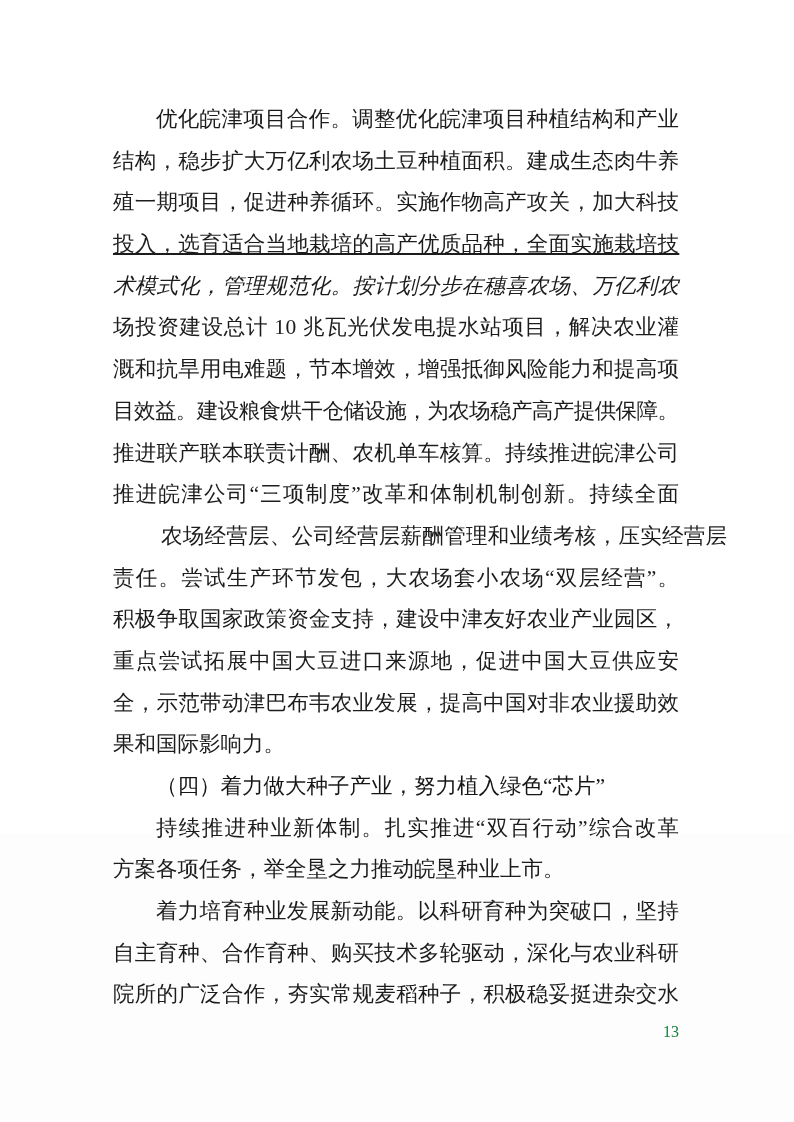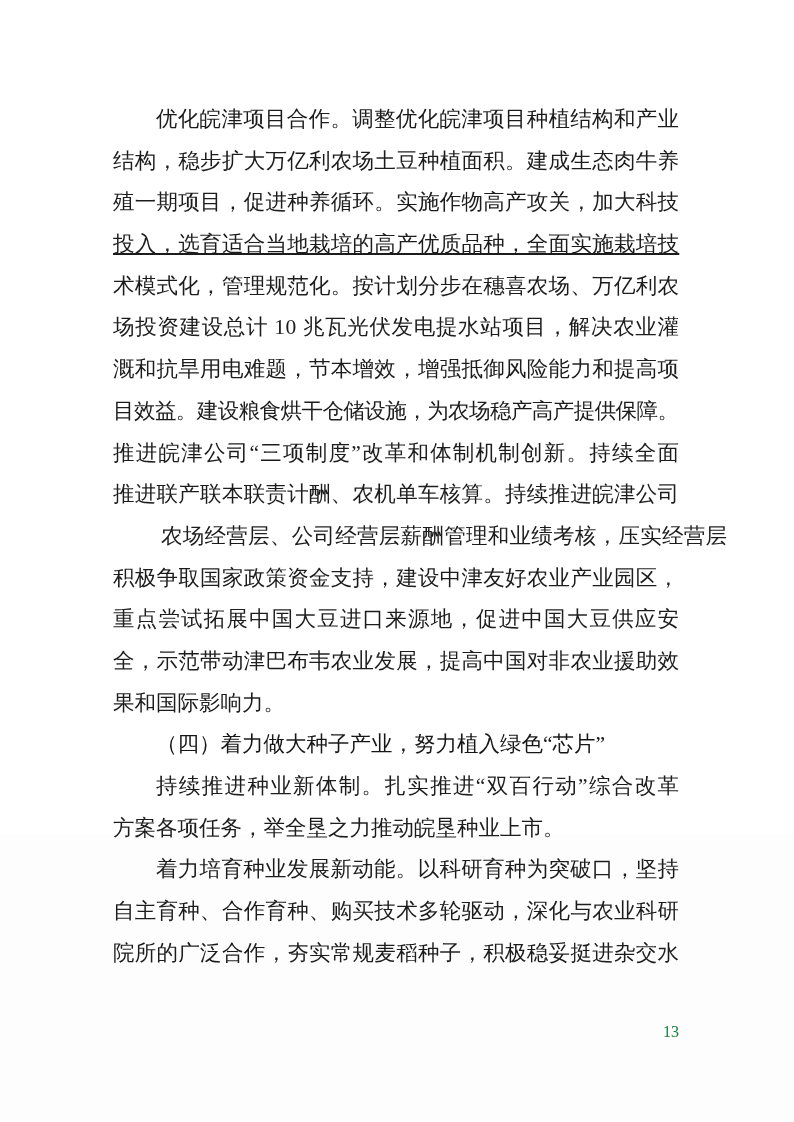--- a/index.html
+++ b/index.html
@@ -46,27 +46,28 @@
 </style>
 </head>
 <body>
 
 <div class="page">
   <div class="text-block">
       <div class="line indent"><span style="letter-spacing: 0.304348px;">优化皖津项目合作。调整优化皖津项目种植结构和产业</span></div>
       <div class="line"><span style="letter-spacing: 0.28px;">结构，稳步扩大万亿利农场土豆种植面积。建成生态肉牛养</span></div>
       <div class="line"><span style="letter-spacing: 0.28px;">殖一期项目，促进种养循环。实施作物高产攻关，加大科技</span></div>
       <div class="line"><span style="letter-spacing: 0.28px; text-decoration: underline;">投入，选育适合当地栽培的高产优质品种，全面实施栽培技</span></div>
-      <div class="line"><span style="letter-spacing: 0.28px;">术模式化，管理规范化。按计划分步在穗喜农场、万亿利农</span></div>
+      <div class="line"><span style="letter-spacing: 0.28px; font-style: italic;">术模式化，管理规范化。按计划分步在穗喜农场、万亿利农</span></div>
       <div class="line"><span style="letter-spacing: 0.657407px;">场投资建设总计 10 兆瓦光伏发电提水站项目，解决农业灌</span></div>
       <div class="line"><span style="letter-spacing: 0.28px;">溉和抗旱用电难题，节本增效，增强抵御风险能力和提高项</span></div>
       <div class="line"><span style="letter-spacing: -0.557692px;">目效益。建设粮食烘干仓储设施，为农场稳产高产提供保障。</span></div>
+      <div class="line"><span style="letter-spacing: 0.28px;">推进联产联本联责计酬、农机单车核算。持续推进皖津公司</span></div>
       <div class="line"><span style="letter-spacing: 1.23625px;">推进皖津公司“三项制度”改革和体制机制创新。持续全面</span></div>
-      <div class="line"><span style="letter-spacing: 0.28px;">推进联产联本联责计酬、农机单车核算。持续推进皖津公司</span></div>
       <div class="line"><span style="letter-spacing: 0.28px; margin-left: 48px;">农场经营层、公司经营层薪酬管理和业绩考核，压实经营层</span></div>
+      <div class="line"><span style="letter-spacing: 1.23625px;">责任。尝试生产环节发包，大农场套小农场“双层经营”。</span></div>
       <div class="line"><span style="letter-spacing: 0.28px;">积极争取国家政策资金支持，建设中津友好农业产业园区，</span></div>
       <div class="line"><span style="letter-spacing: 1.1875px;">重点尝试拓展中国大豆进口来源地，促进中国大豆供应安</span></div>
       <div class="line"><span style="letter-spacing: 0.28px; margin-top: 16px;">全，示范带动津巴布韦农业发展，提高中国对非农业援助效</span></div>
       <div class="line"><span>果和国际影响力。</span></div>
       <div class="line indent heading"><span>（四）着力做大种子产业，努力植入绿色“芯片”</span></div>
       <div class="line indent"><span style="letter-spacing: 1.34375px;">持续推进种业新体制。扎实推进“双百行动”综合改革</span></div>
       <div class="line"><span>方案各项任务，举全垦之力推动皖垦种业上市。</span></div>
       <div class="line indent"><span style="letter-spacing: 0.304348px;">着力培育种业发展新动能。以科研育种为突破口，坚持</span></div>
       <div class="line"><span style="letter-spacing: 0.28px; margin-top: 7px;">自主育种、合作育种、购买技术多轮驱动，深化与农业科研</span></div>
       <div class="line"><span style="letter-spacing: 0.28px;">院所的广泛合作，夯实常规麦稻种子，积极稳妥挺进杂交水</span></div>

